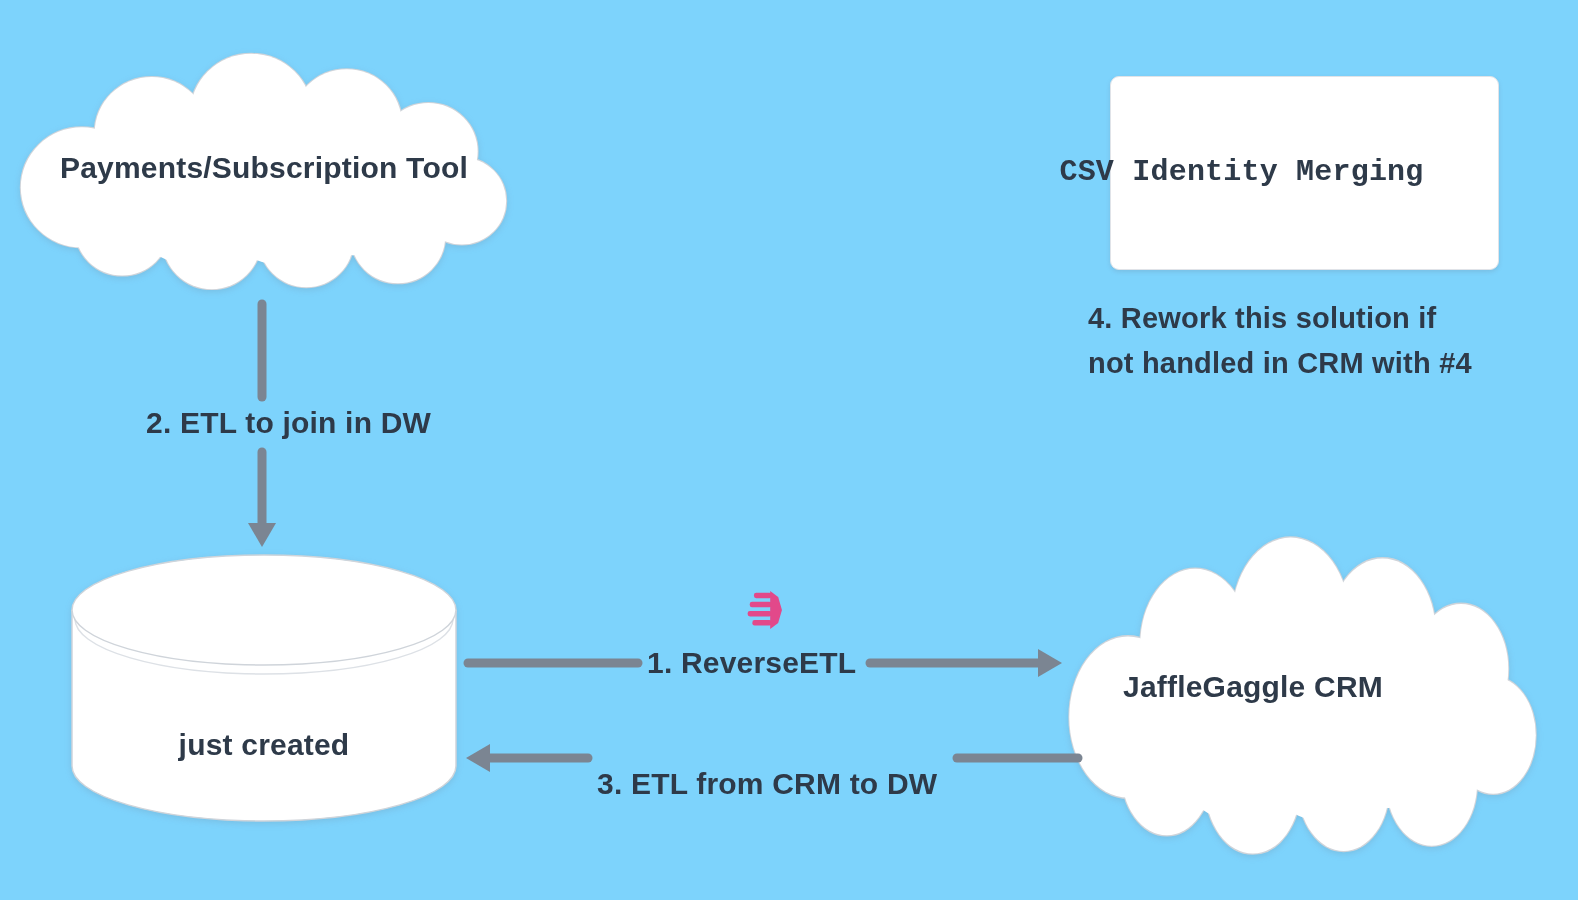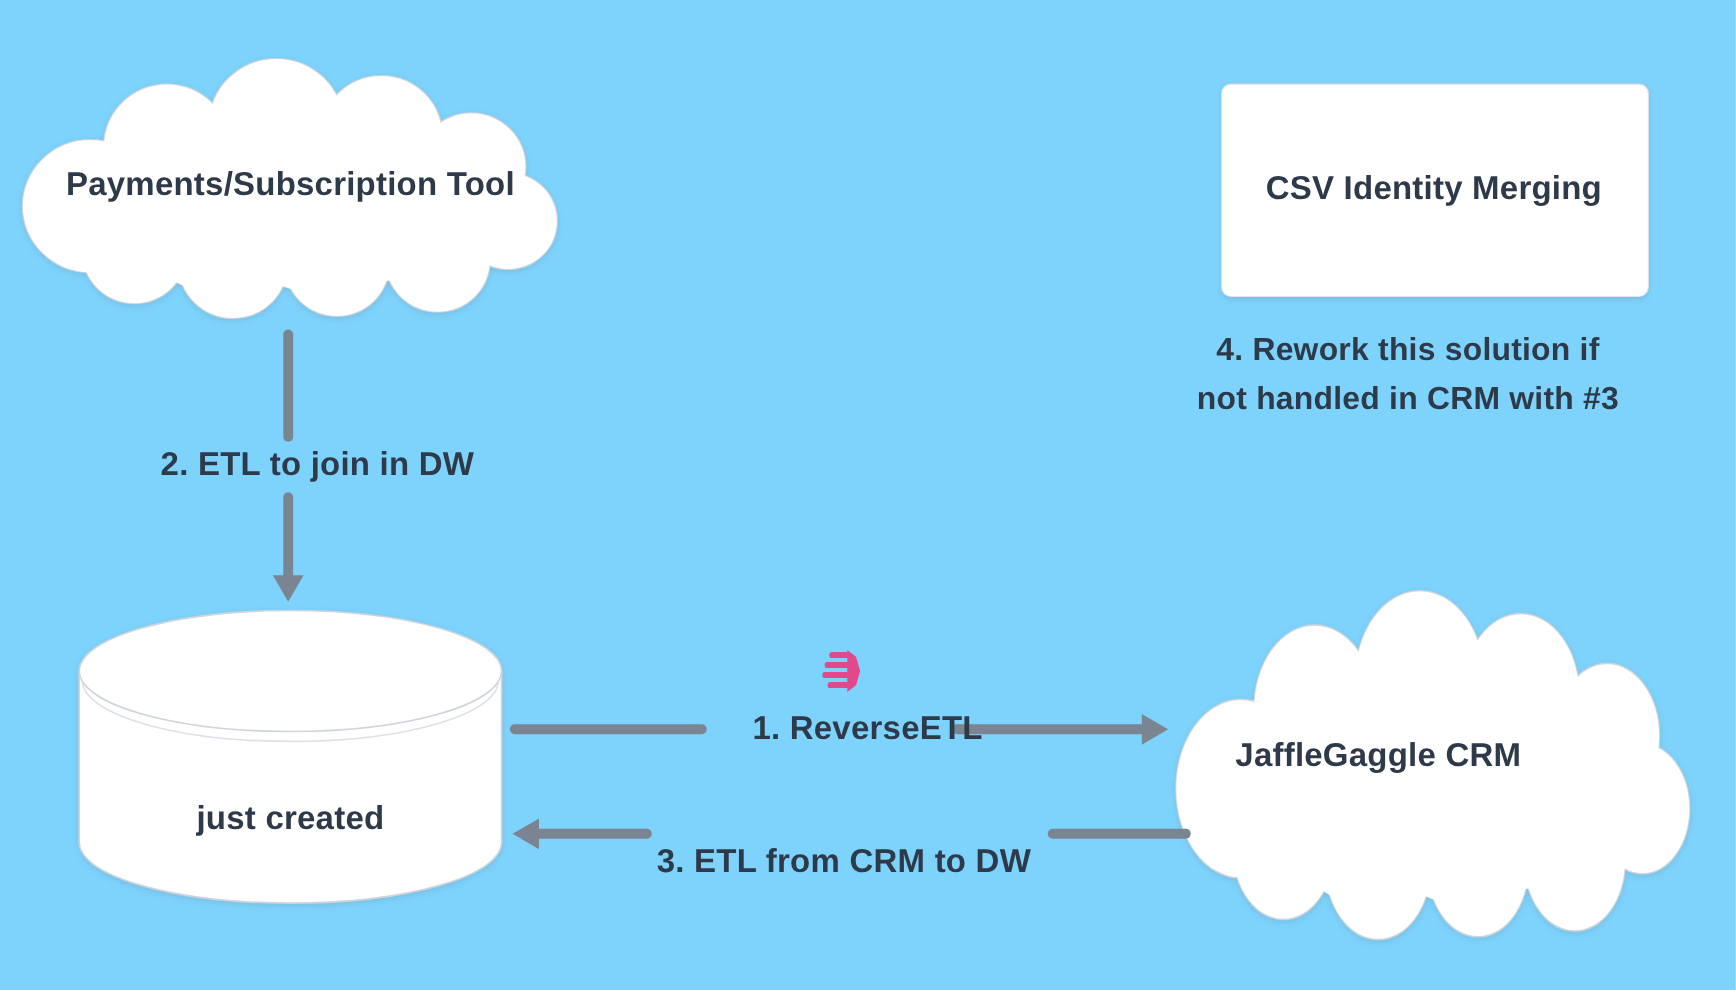--- a/index.html
+++ b/index.html
@@ -17,21 +17,21 @@
   .node-label .multiline{white-space:normal;line-height:47px;}
 
   .edge-label{
     position:absolute;color:#2e3a49;font-size:30px;font-weight:600;
     letter-spacing:0.2px;white-space:nowrap;line-height:40px;pointer-events:none;
   }
 
   .note{
     position:absolute;left:1088px;top:296px;
     color:#2e3a49;font-size:29px;font-weight:600;line-height:45px;
-    letter-spacing:0.2px;white-space:nowrap;text-align:center;
+    letter-spacing:0.2px;white-space:nowrap;
   }
 
   .csv-box{
     position:absolute;left:1110px;top:76px;width:387px;height:192px;
     background:#ffffff;border:1px solid #e0e3e8;border-radius:9px;
     box-shadow:0 2px 4px rgba(110,122,145,0.22);
   }
 
   .ht-icon{position:absolute;left:745px;top:589px;width:42px;height:42px;}
 </style>
@@ -67,27 +67,27 @@
       <circle cx="190" cy="150" r="80"></circle>
         <circle cx="280" cy="150" r="80"></circle>
       <circle cx="350" cy="150" r="70"></circle>
     </g>
   </svg>
   <div class="node-label" style="left:8px;top:42px;width:512px;height:252px;">
     <span>Payments/Subscription Tool</span>
   </div>
 
   <div class="csv-box"></div>
-  <div class="node-label" style="left:1110px;top:76px;width:387px;height:192px;">
+  <div class="node-label" style="left:1048px;top:76px;width:387px;height:192px;font-family:Liberation Mono, monospace;">
     <span>CSV Identity Merging</span>
   </div>
 
   <div class="note">
     <div>4. Rework this solution if</div>
-    <div>not handled in CRM with #3</div>
+    <div>not handled in CRM with #4</div>
   </div>
 
   <svg class="shape-svg" style="left:70px;top:553px;" width="388" height="270" viewBox="0 0 388 270">
     <path d="M2,57 L2,213 A192,55 0 0 0 386,213 L386,57" fill="#ffffff" stroke="#cfd4da" stroke-width="1.5"></path>
     <ellipse cx="194" cy="66" rx="189" ry="55" fill="none" stroke="#dde1e6" stroke-width="1.5"></ellipse>
     <ellipse cx="194" cy="57" rx="192" ry="55" fill="#ffffff" stroke="#cfd4da" stroke-width="1.5"></ellipse>
   </svg>
   <div class="node-label" style="left:70px;top:674px;width:388px;height:94px;">
     <span class="multiline">
       <br>
@@ -149,21 +149,21 @@
     <g>
       <g stroke="#7b8592" stroke-width="9" stroke-linecap="round">
         <line x1="489" y1="758" x2="588" y2="758"></line>
         <line x1="957" y1="758" x2="1078" y2="758"></line>
       </g>
       <polygon fill="#7b8592" points="490,744 490,772 466,758"></polygon>
     </g>
   </svg>
 
   <div class="edge-label" style="left:118px;top:403px;margin-left:28px;">2. ETL to join in DW</div>
-  <div class="edge-label" style="left:684px;top:643px;">1. ReverseETL</div>
+  <div class="edge-label" style="left:647px;top:643px;">1. ReverseETL</div>
   <div class="edge-label" style="left:597px;top:764px;">3. ETL from CRM to DW</div>
 
   <svg class="ht-icon" viewBox="0 0 40 40">
     <g fill="#e2498a">
       <rect x="8.5" y="3.5" width="17" height="5.2" rx="2.2"></rect>
       <rect x="4.5" y="12.2" width="21" height="5.2" rx="2.2"></rect>
       <rect x="2.5" y="20.9" width="23" height="5.2" rx="2.2"></rect>
       <rect x="7" y="29.6" width="18.5" height="5.2" rx="2.2"></rect>
       <path d="M24 1.8 L31.6 7.6 L35.2 20 L31.6 32.4 L24 38.2 Z"></path>
     </g>

